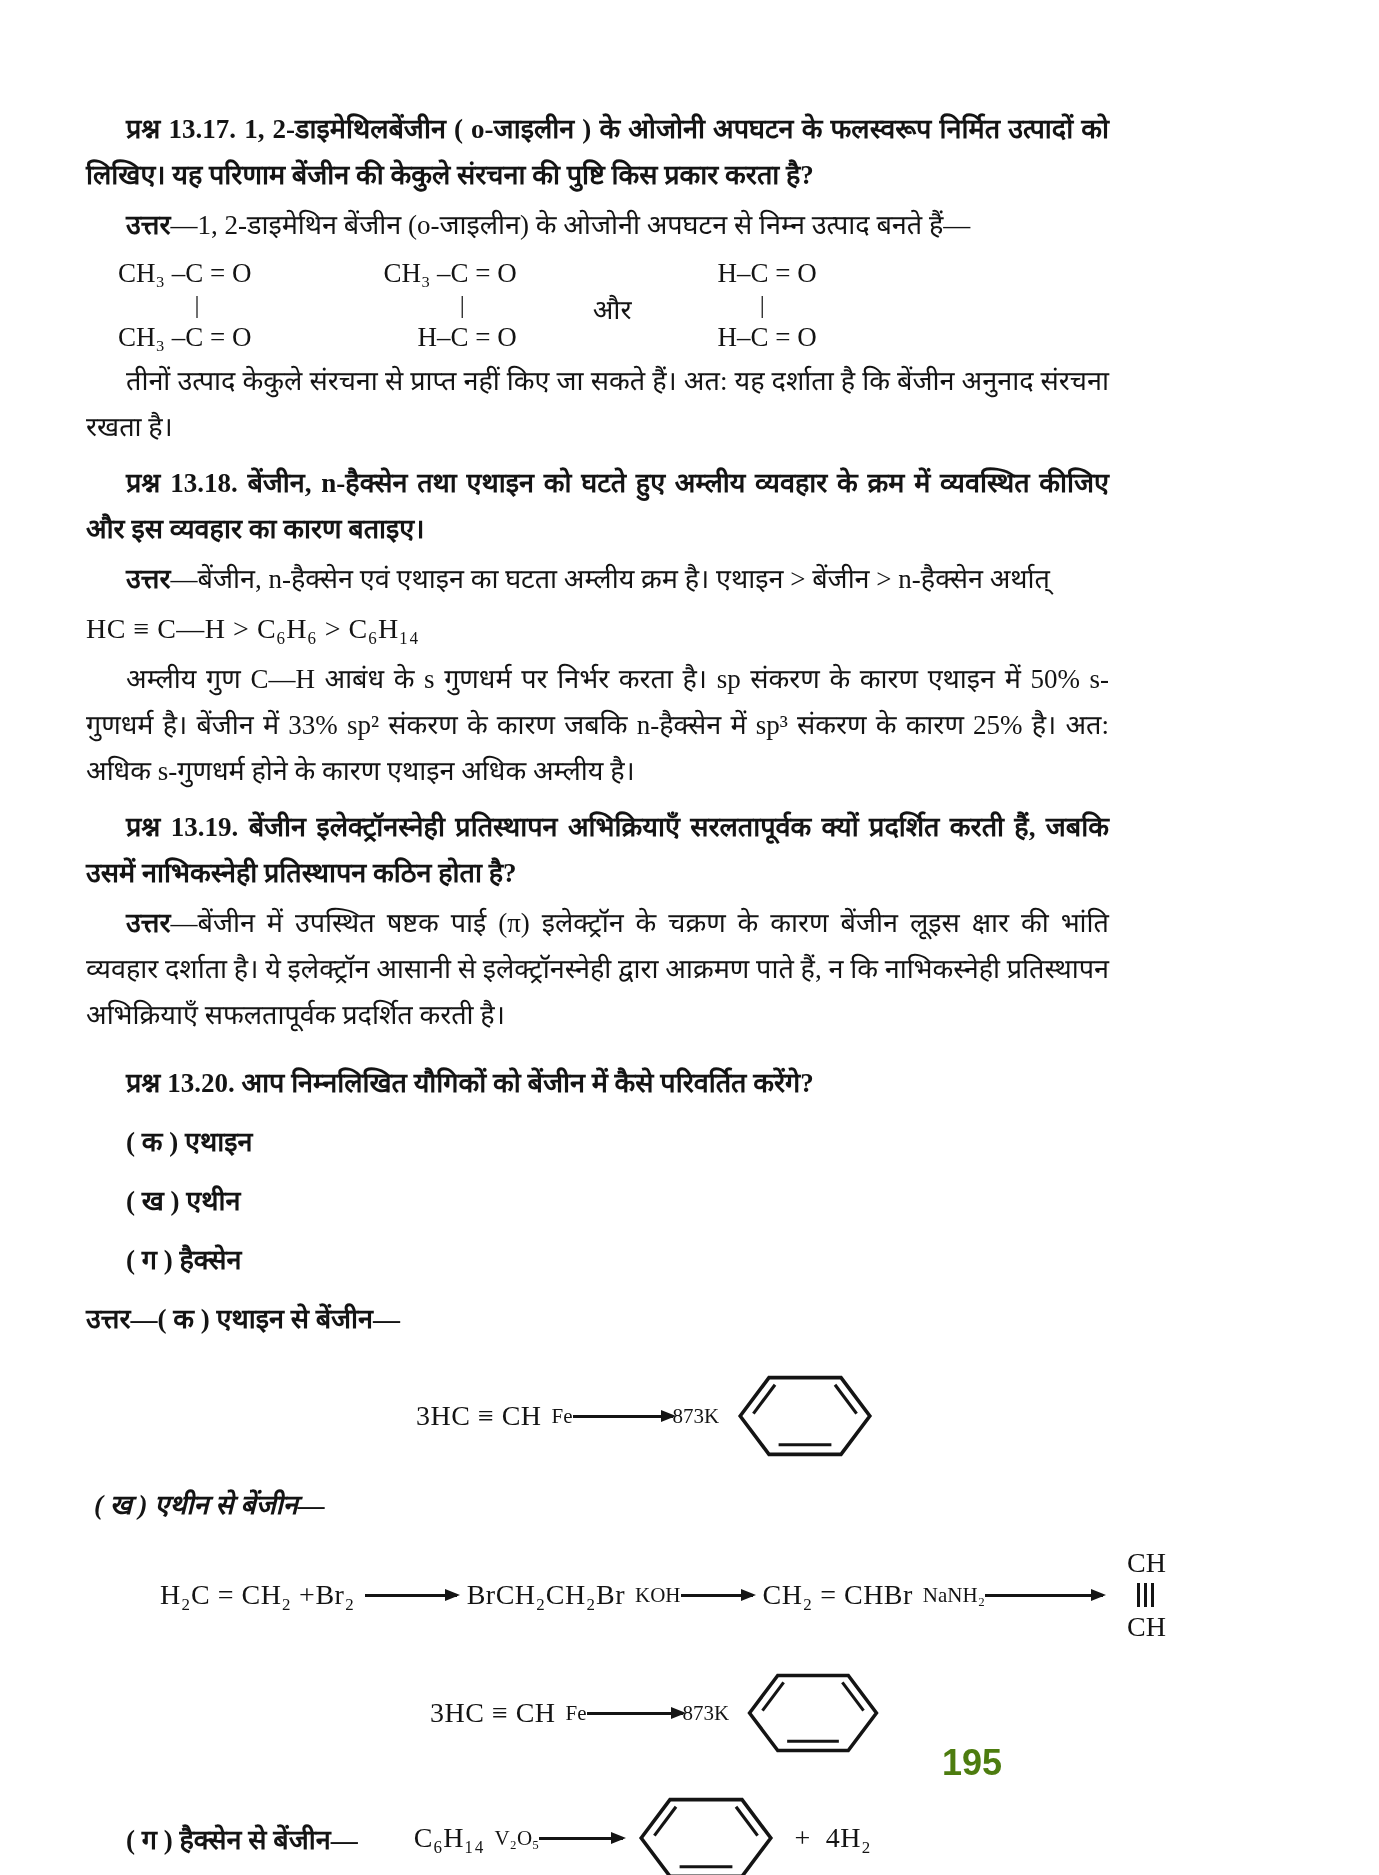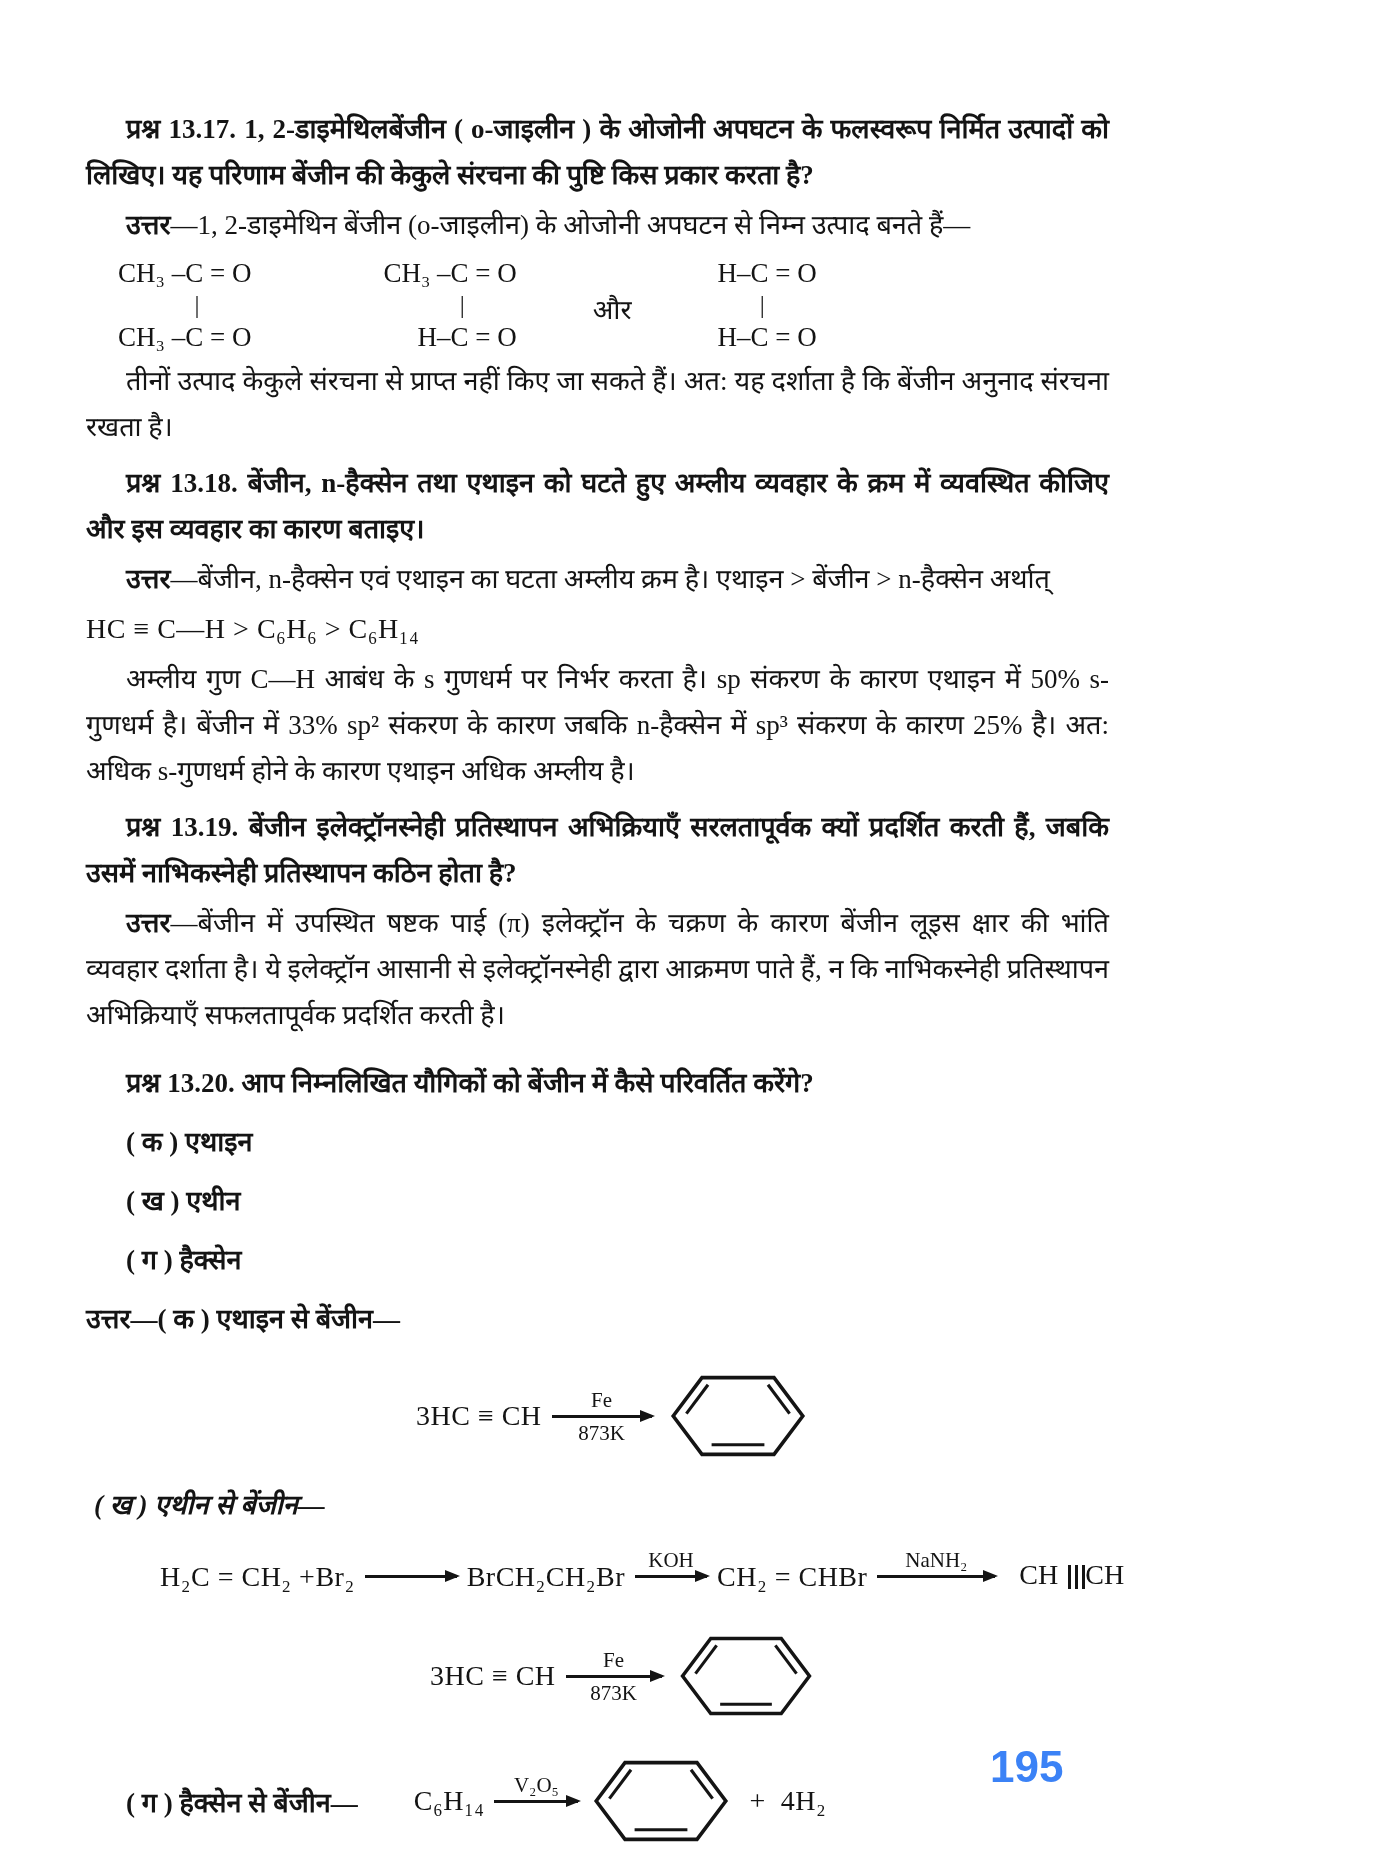--- a/index.html
+++ b/index.html
@@ -58,21 +58,21 @@
     font-size:27px;line-height:46px;
     margin:13px 0 13px 40px;
   }
   
   .rxn{
     display:flex;align-items:center;
     font-size:28px;
   }
   .chem{white-space:nowrap;letter-spacing:.5px;}
   .arrow{
-    display:inline-flex;flex-direction:column;align-items:center;
+    display:inline-flex;flex-direction:row;align-items:center;
     margin:0 10px;
   }
   .arrow .lbl{font-size:21px;line-height:24px;white-space:nowrap;}
   .arrow .lbl.empty{height:24px;}
   .arrow .shaft{
     position:relative;height:0;border-top:3px solid #141414;margin:3px 0;
   }
   .arrow .shaft::after{
     content:"";position:absolute;right:-3px;top:-8px;
     border-left:15px solid #141414;
@@ -81,29 +81,29 @@
   }
   .benzene{display:block;}
   .rxn-a{margin:26px 0 10px 330px;}
   .rxn-b{margin:20px 0 6px 74px;}
   .rxn-c{margin:24px 0 10px 344px;}
   .rxn-d{margin:30px 0 0 40px;}
   .rxn-d .headline{font-weight:700;font-size:27px;margin-right:56px;white-space:nowrap;}
   .plus-term{margin-left:15px;white-space:nowrap;}
   
   .ethyne-col{
-    display:inline-flex;flex-direction:row;align-items:flex-start;
+    display:inline-flex;flex-direction:column;align-items:flex-start;
     font-size:28px;line-height:30px;margin-left:14px;
   }
   .triple{display:inline-flex;gap:4px;margin:5px 0 5px 10px;}
   .triple span{display:block;width:3px;height:24px;background:#141414;}
   .page-number{
-    position:absolute;left:990px;top:1742px;
+    position:absolute;left:942px;top:1742px;
     font-family:"Liberation Sans","DejaVu Sans",sans-serif;
-    font-weight:700;font-size:44px;color:#3b82f6;
+    font-weight:700;font-size:36px;color:#4d7c0f;
   }
 </style>
 </head>
 <body>
 
 <div class="page">
 
   <p class="q">प्रश्न 13.17. 1, 2-डाइमेथिलबेंजीन ( o-जाइलीन ) के ओजोनी अपघटन के फलस्वरूप निर्मित उत्पादों को लिखिए। यह परिणाम बेंजीन की केकुले संरचना की पुष्टि किस प्रकार करता है?</p>
 
   <p class="para"><span class="ans-label">उत्तर</span><span>—1, 2-डाइमेथिन बेंजीन (o-जाइलीन) के ओजोनी अपघटन से निम्न उत्पाद बनते हैं—</span></p>

